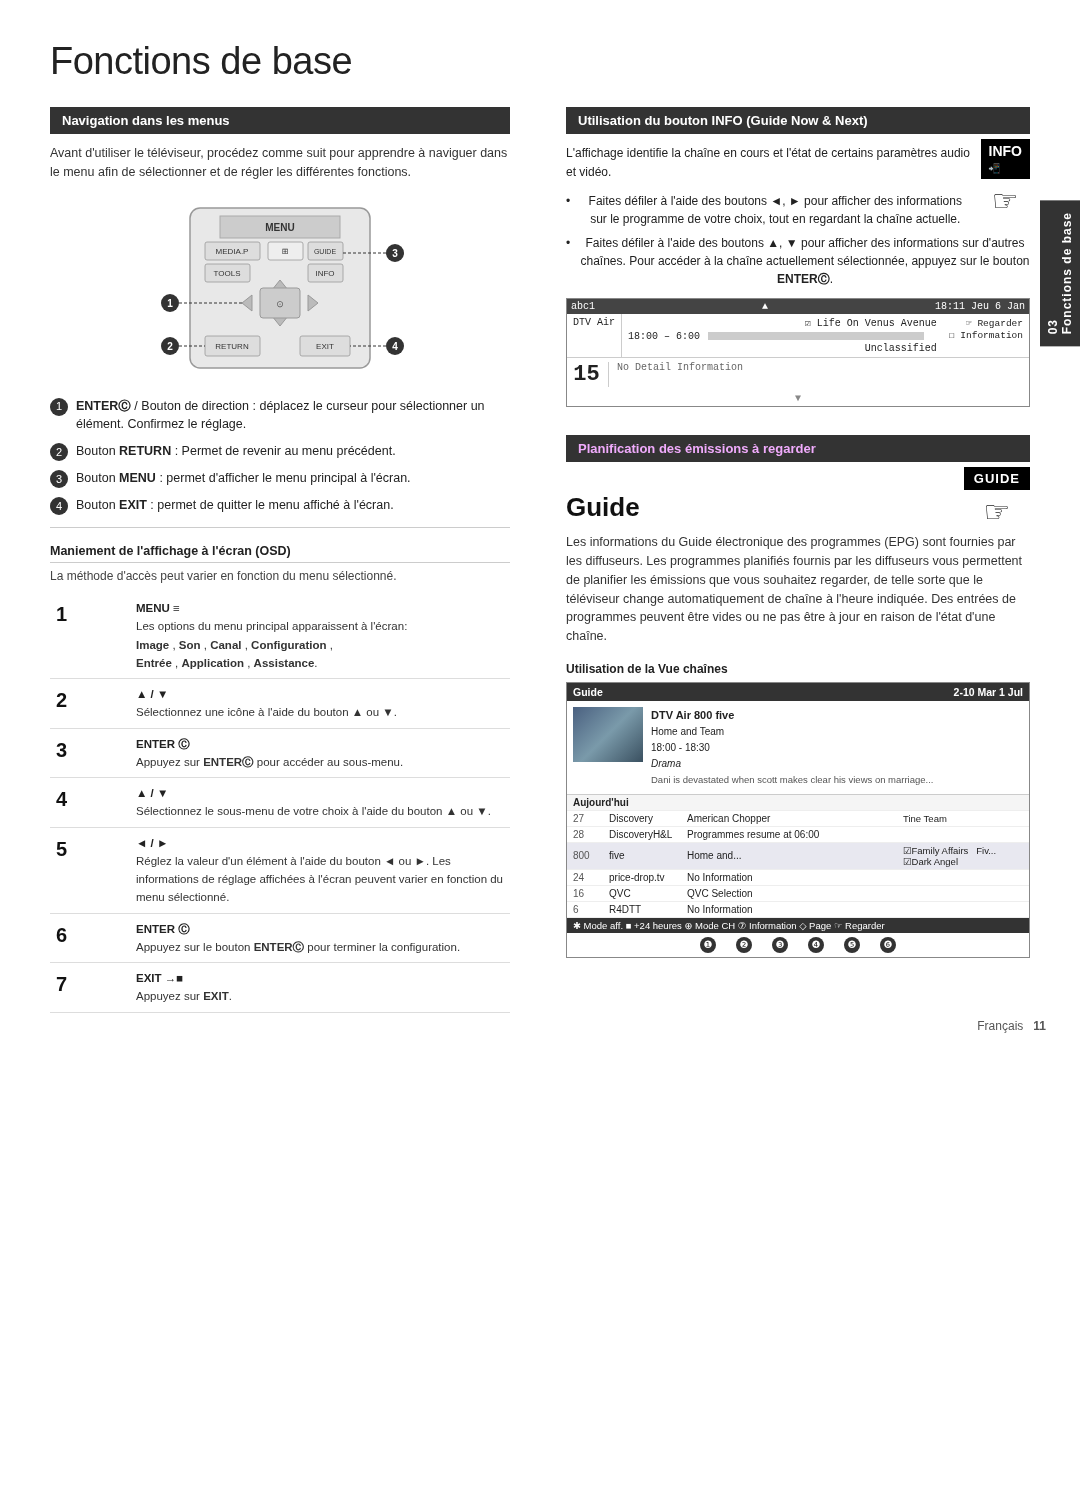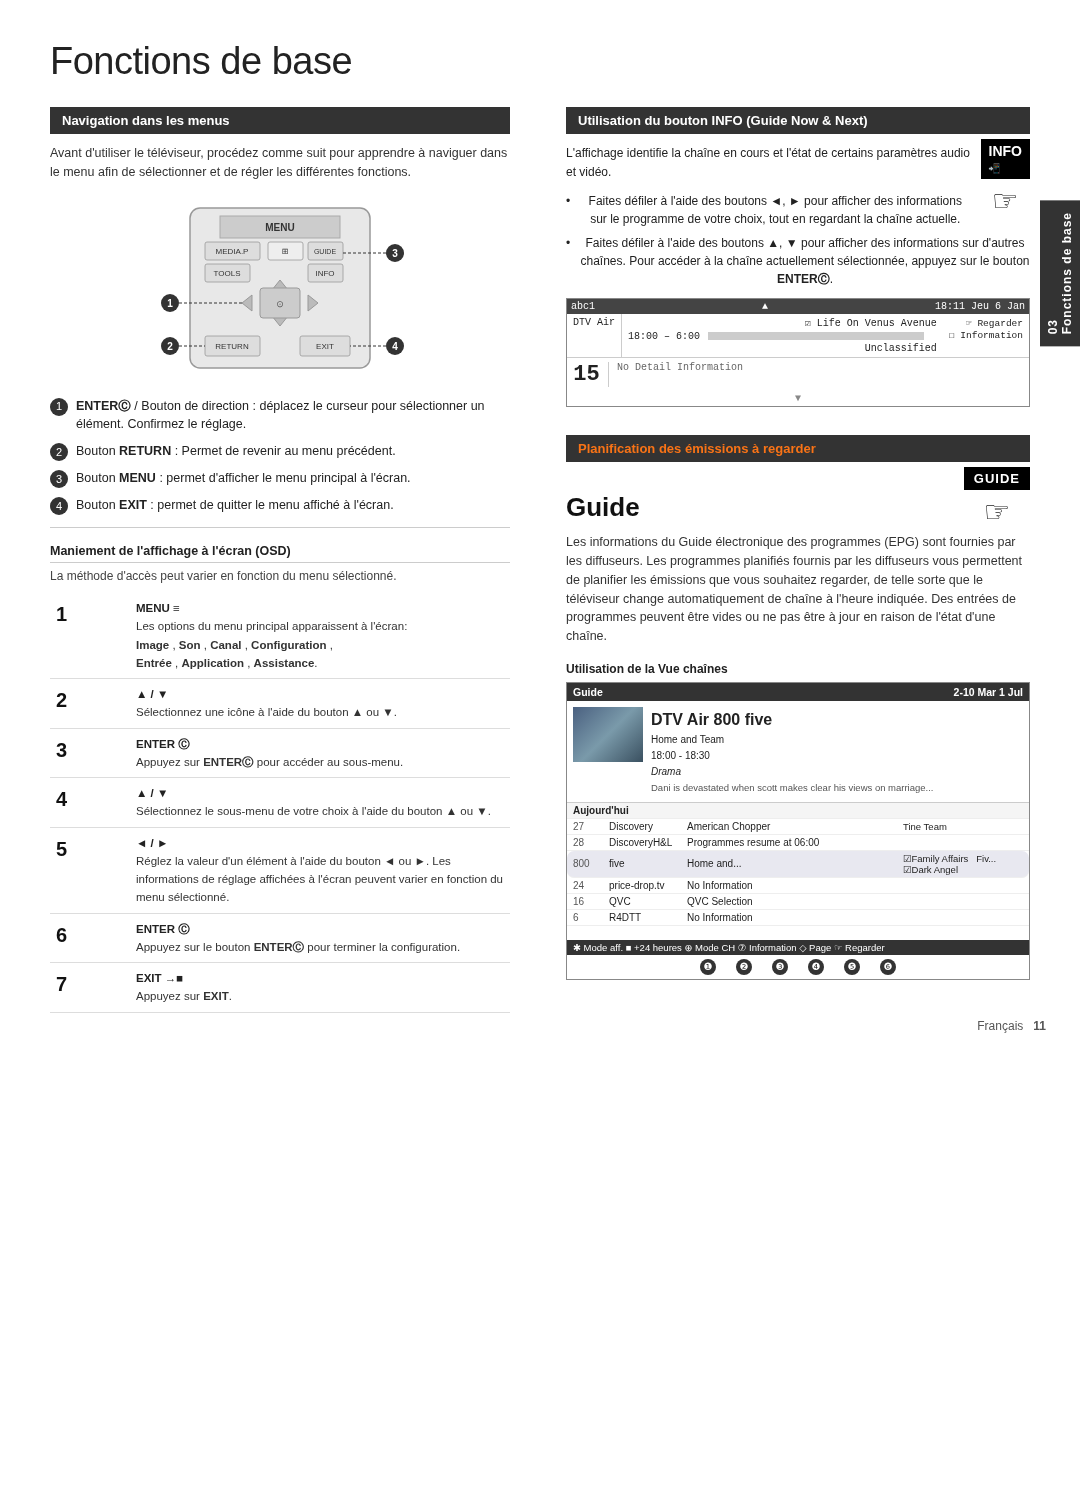--- a/index.html
+++ b/index.html
@@ -172,21 +172,21 @@
       background: #ccc;
       height: 8px;
       width: 70%;
       margin: 3px 0;
       display: inline-block;
     }
 
     
     .planif-header {
       background: #333;
-      color: #f97316;
+      color: #f0abfc;
       font-size: 13px;
       font-weight: bold;
       padding: 6px 12px;
       margin-bottom: 10px;
       margin-top: 28px;
     }
 
     
     .guide-section-title {
       font-size: 26px;
@@ -245,21 +245,21 @@
     .epg-thumb {
       width: 70px;
       height: 55px;
       background: linear-gradient(135deg, #4a6080 0%, #7a9aaa 50%, #3a5060 100%);
       flex-shrink: 0;
     }
     .epg-featured-info {
       font-size: 10px;
       line-height: 1.6;
     }
-    .epg-featured-info .ch { font-weight: bold; font-size: 16px; }
+    .epg-featured-info .ch { font-weight: bold; font-size: 11px; }
     .epg-featured-info .prog { font-size: 10px; }
     .epg-featured-info .time { font-size: 10px; }
     .epg-featured-info .genre { font-size: 10px; font-style: italic; }
     .epg-featured-info .desc { font-size: 9.5px; color: #555; }
     .epg-section-label {
       background: #eee;
       padding: 2px 6px;
       font-size: 10px;
       font-weight: bold;
       border-bottom: 1px solid #ccc;
@@ -276,21 +276,20 @@
     .epg-row-ch { width: 70px; }
     .epg-row-prog { flex: 1; }
     .epg-row-extra { width: 120px; font-size: 9.5px; }
     .epg-footer {
       background: #333;
       color: #fff;
       padding: 2px 6px;
       font-size: 9.5px;
       display: flex;
       gap: 10px;
-      margin-top: 14px;
     }
     .epg-footer-numbered {
       display: flex;
       justify-content: center;
       gap: 20px;
       padding: 4px;
       font-size: 11px;
     }
     .epg-foot-num {
       width: 16px;
@@ -639,21 +638,21 @@
             <span class="epg-row-ch">Discovery</span>
             <span class="epg-row-prog">American Chopper</span>
             <span class="epg-row-extra">Tine Team</span>
           </div>
           <div class="epg-row">
             <span class="epg-row-num">28</span>
             <span class="epg-row-ch">DiscoveryH&amp;L</span>
             <span class="epg-row-prog">Programmes resume at 06:00</span>
             <span class="epg-row-extra"></span>
           </div>
-          <div class="epg-row" style="background:#e8e8f0;border-radius:7px;">
+          <div class="epg-row" style="background:#e8e8f0;">
             <span class="epg-row-num">800</span>
             <span class="epg-row-ch">five</span>
             <span class="epg-row-prog">Home and...</span>
             <span class="epg-row-extra">☑Family Affairs &nbsp; Fiv... &nbsp; ☑Dark Angel</span>
           </div>
           <div class="epg-row">
             <span class="epg-row-num">24</span>
             <span class="epg-row-ch">price-drop.tv</span>
             <span class="epg-row-prog">No Information</span>
             <span class="epg-row-extra"></span>

